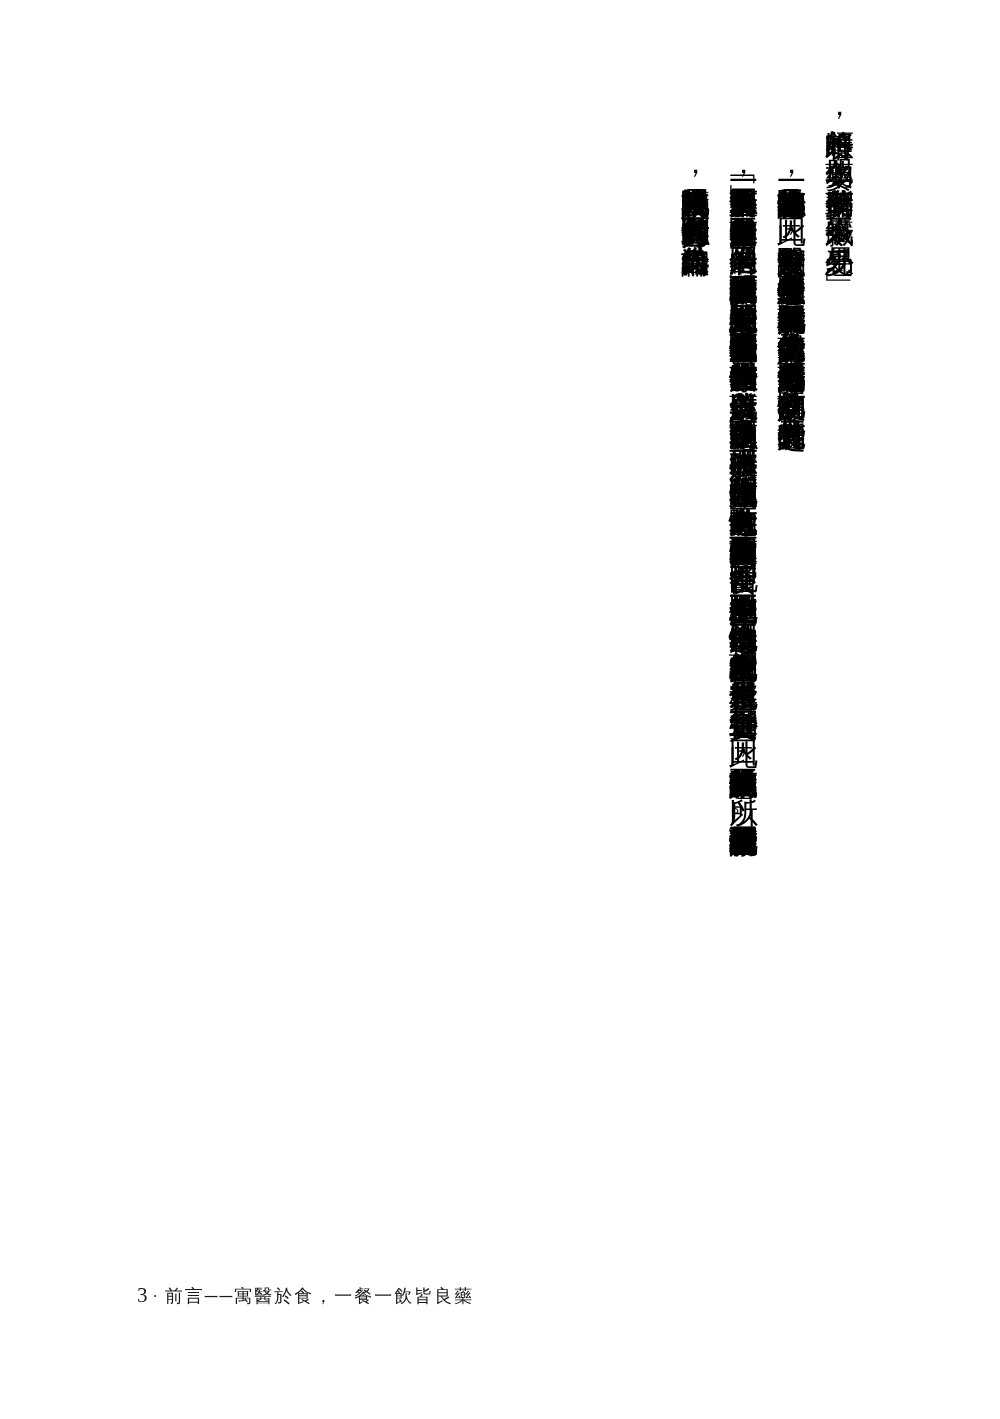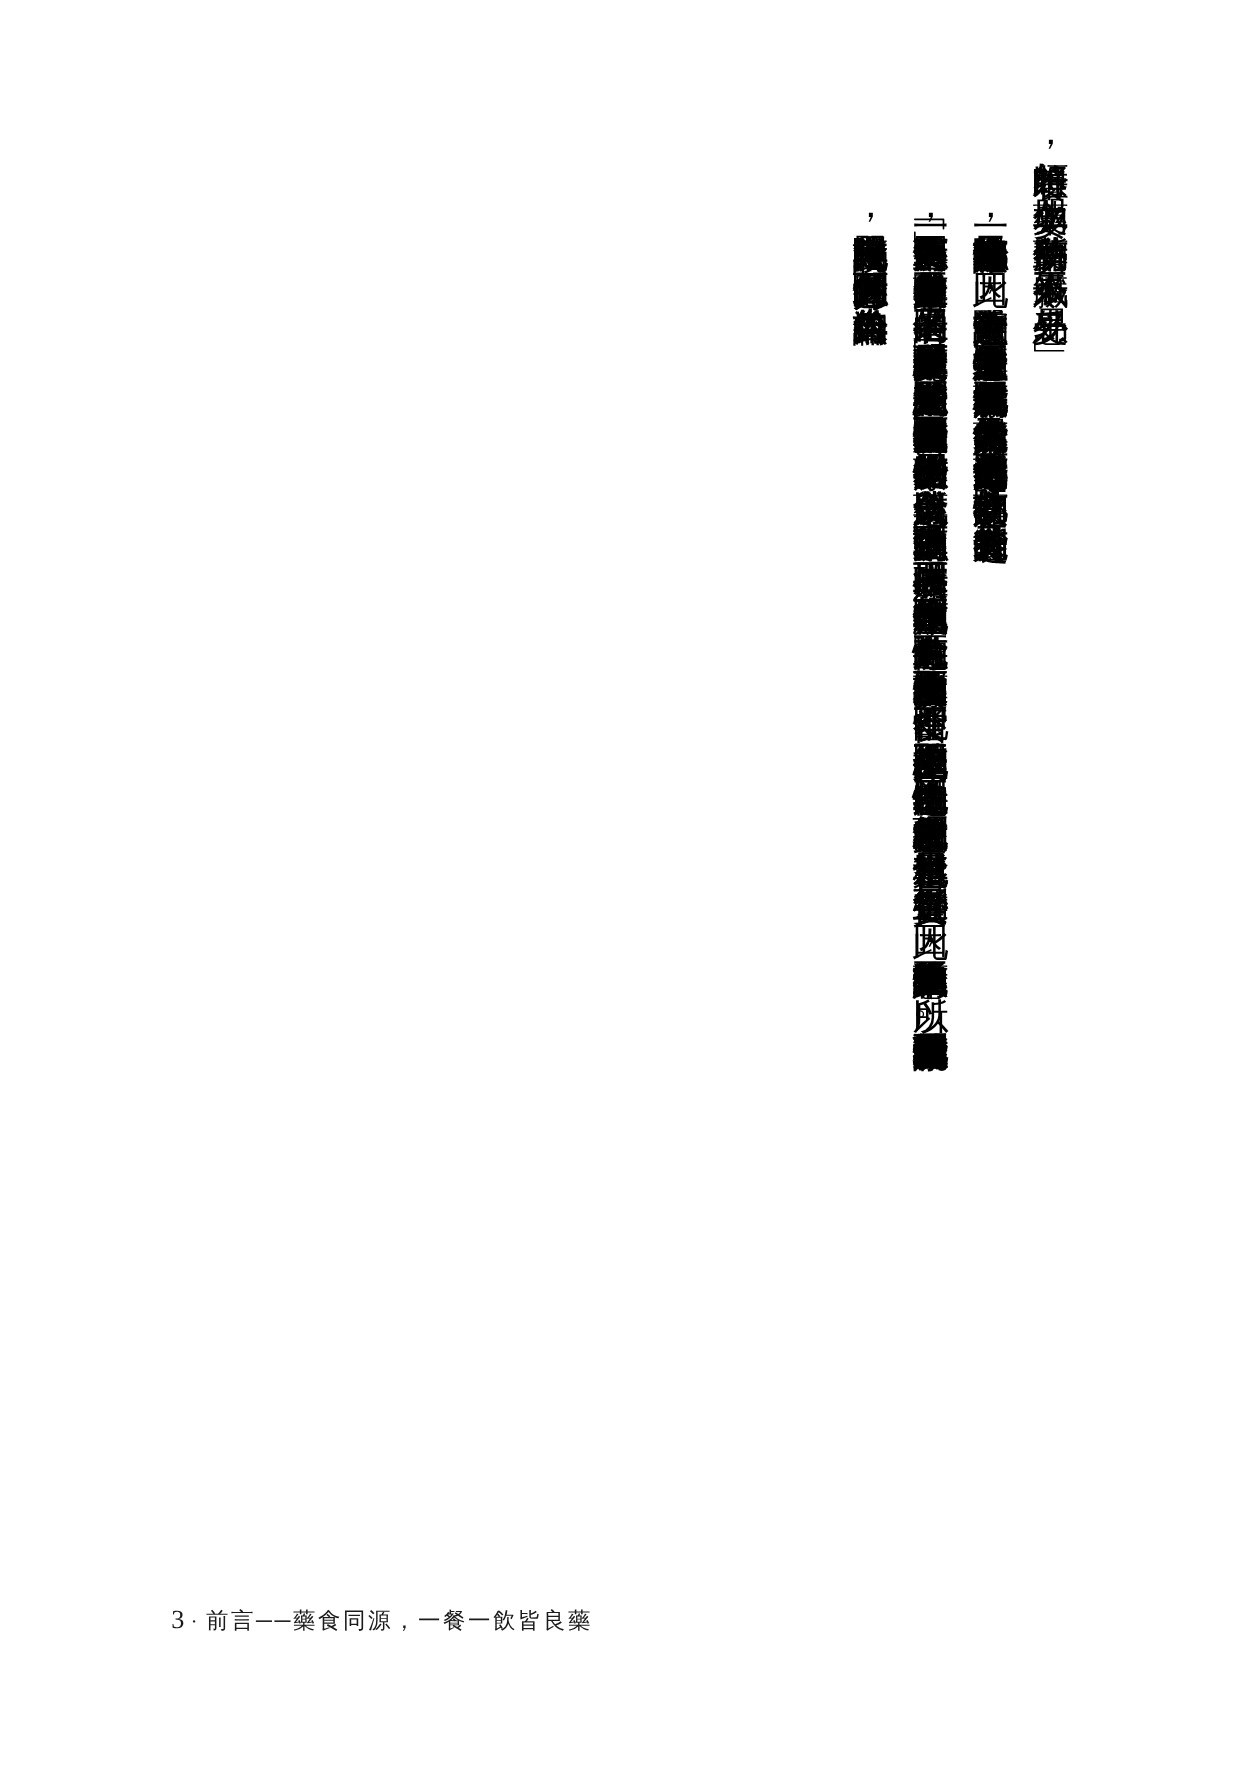--- a/index.html
+++ b/index.html
@@ -56,16 +56,16 @@
 <div class="page">
 
   <div class="vtext">
       <p class="">唯須好將養，勿妄服藥。藥勢偏有所助，令人臟氣不平，易受外患。」</p>
       <p class="indent">中醫認為一切食物都具有天然的治療功效，因此，中醫十分注重飲食調養，不僅要求患者依自身症狀選擇食物，還將藥材與食材配伍成既能去病療疾，又能養生保健的藥膳食方。這一道道藥膳食方都是千百年來逐漸形成的，既有藥物的療疾之功，又有食品的營養之能。</p>
       <p class="indent">「藥食同源」一直為中醫所傳承，在中醫看來藥與食是不分家的，但二者又是不同的。畢竟食與藥是歷經「嚐百草」的漫長歷程，在長期實踐中總結並區別開來的。先人為我們選擇了「百草」中那些營養豐富的作為食物，以另一些有治療作用的作為藥物。之所以分成藥與食，是因為藥是「百草」中功效強勁的，正確服用時可去病療疾，而使用不當其副作用也較明顯，甚至有奪人性命的危險；而食物的功效不及中藥那樣突出和迅速，即便配食不當，也不至即刻產生不良的結果。也正是因為食物的這一特性，它才會經常出現在我們的餐桌上，但其影響也會日積月累，甚至從量變到質變。因此，食物的功效從某種意義上講並不遜於藥物，所以，長期合理調配飲食對機體健康往往會起到藥物所不能及的作用。</p>
       <p class="indent">飲食簡單來說就是吃與喝，但它又關係到身體的方方面面。無論人自身的年齡、</p>
     </div>
 
   <div class="footer">
-    <span class="num">3</span><span class="sep">·</span><span class="title">前言──藥食同源，一餐一飲皆良藥</span>
+    <span class="num">3</span><span class="sep">·</span><span class="title">前言──寓醫於食，一餐一飲皆良藥</span>
   </div>
 
 </div>
 
 </body></html>

